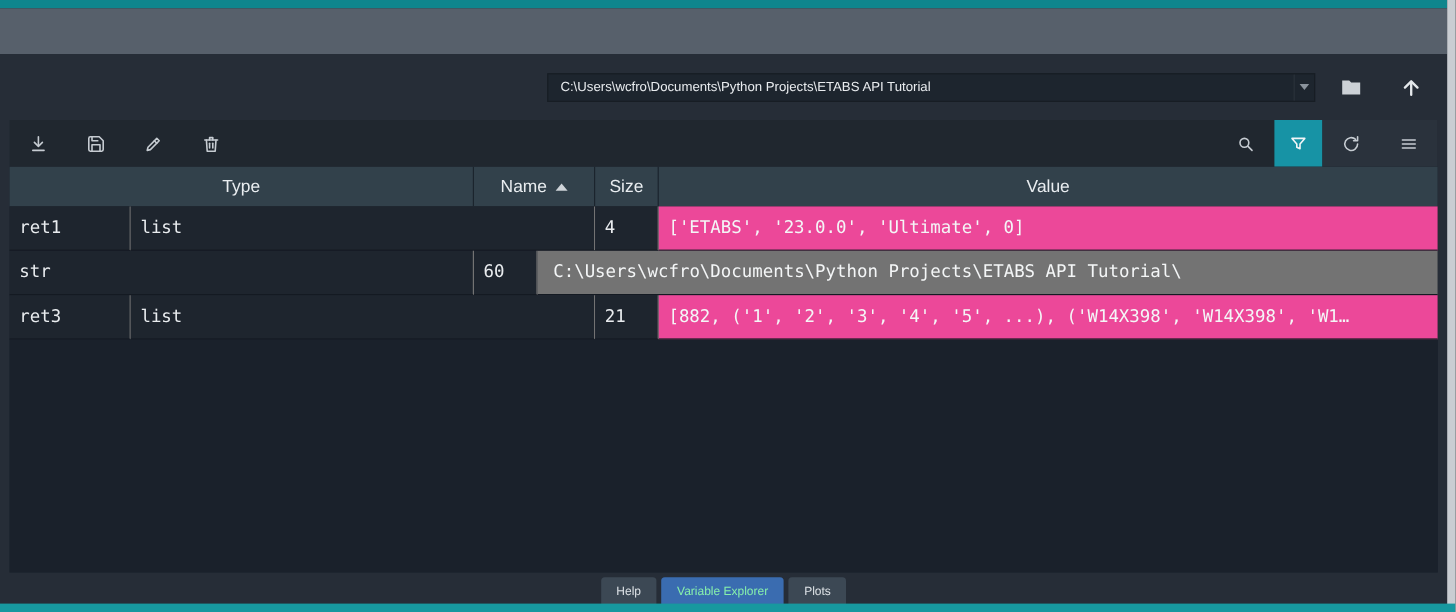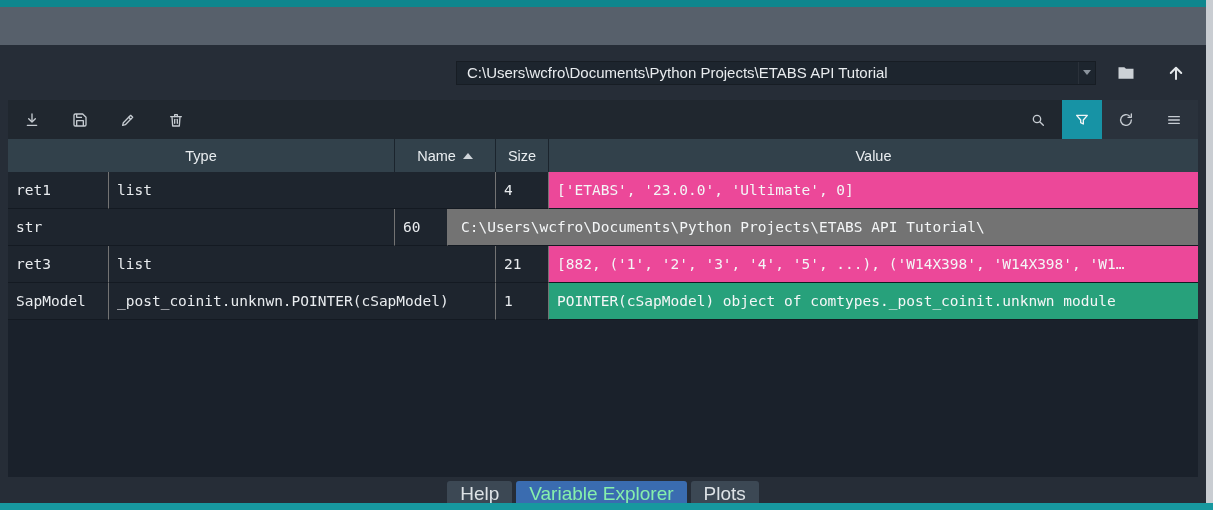--- a/index.html
+++ b/index.html
@@ -17,21 +17,21 @@
   .title-bar { height:38px; width:100%; }
 
   .path-row {
     height:55px; width:100%;
     display:flex; align-items:center; justify-content:flex-end;
     gap:10px; padding-right:10px;
   }
   .path-combo {
     width:640px; height:24px; background:#1d252e;
     border:1px solid #171d24; display:flex; align-items:stretch;
-    color:#e9ecef; font-size:15px;
+    color:#e9ecef; font-size:11px;
   }
   .path-text { flex:1; display:flex; align-items:center; padding:0 10px; white-space:nowrap; overflow:hidden; }
   .combo-caret { width:17px; display:flex; align-items:center; justify-content:center; border-left:1px solid rgba(255,255,255,0.06); }
   .caret-shape { width:0; height:0; border-left:4px solid transparent; border-right:4px solid transparent; border-top:5px solid #8a939c; }
   .dir-btn {
     width:40px; height:34px; background:transparent; border:none;
     display:flex; align-items:center; justify-content:center;
     color:#d4d9de; cursor:pointer;
   }
 
@@ -79,21 +79,21 @@
   .cell.col-value { color:#f4f6f7; border-right:none; }
   .table-filler { flex:1; background:#1a212b; }
 
   .tabbar {
     height:33px; width:100%;
     display:flex; align-items:center; justify-content:center; gap:4px;
   }
   .tab {
     height:26px; padding:0 13px; border:none; border-radius:3px;
     display:flex; align-items:center; background:#3c4854; color:#dde2e6;
-    font-size:19px; font-family:"Liberation Sans", sans-serif; cursor:pointer;
+    font-size:10px; font-family:"Liberation Sans", sans-serif; cursor:pointer;
   }
   .tab.active { color:#86efac; }
   .bottom-strip { height:7px; width:1213px; position:absolute; left:0; bottom:0; z-index:6; }
   svg { display:block; }
 </style>
 </head>
 <body>
 
 <div class="window">
   <div class="inner">
@@ -229,26 +229,20 @@
         <div class="cell col-type">str</div>
         <div class="cell col-size">60</div>
         <div class="cell col-value" style="background-color: #737373; padding-left: 13px;">C:\Users\wcfro\Documents\Python Projects\ETABS API Tutorial\</div>
       </div>
       <div class="trow">
         <div class="cell col-name">ret3</div>
         <div class="cell col-type">list</div>
         <div class="cell col-size">21</div>
         <div class="cell col-value" style="background-color: #ec4899; text-align: right;">[882, ('1', '2', '3', '4', '5', ...), ('W14X398', 'W14X398', 'W1…</div>
       </div>
-      <div class="trow">
-        <div class="cell col-name">SapModel</div>
-        <div class="cell col-type">_post_coinit.unknwn.POINTER(cSapModel)</div>
-        <div class="cell col-size">1</div>
-        <div class="cell col-value" style="background-color: rgb(39, 161, 123);">POINTER(cSapModel) object of comtypes._post_coinit.unknwn module</div>
-      </div>
 
       <div class="table-filler"></div>
     </div>
 
     <div class="tabbar">
       <button class="tab">Help</button>
       <button class="tab active" style="background-color: rgb(58, 108, 176);">Variable Explorer</button>
       <button class="tab">Plots</button>
     </div>
 

